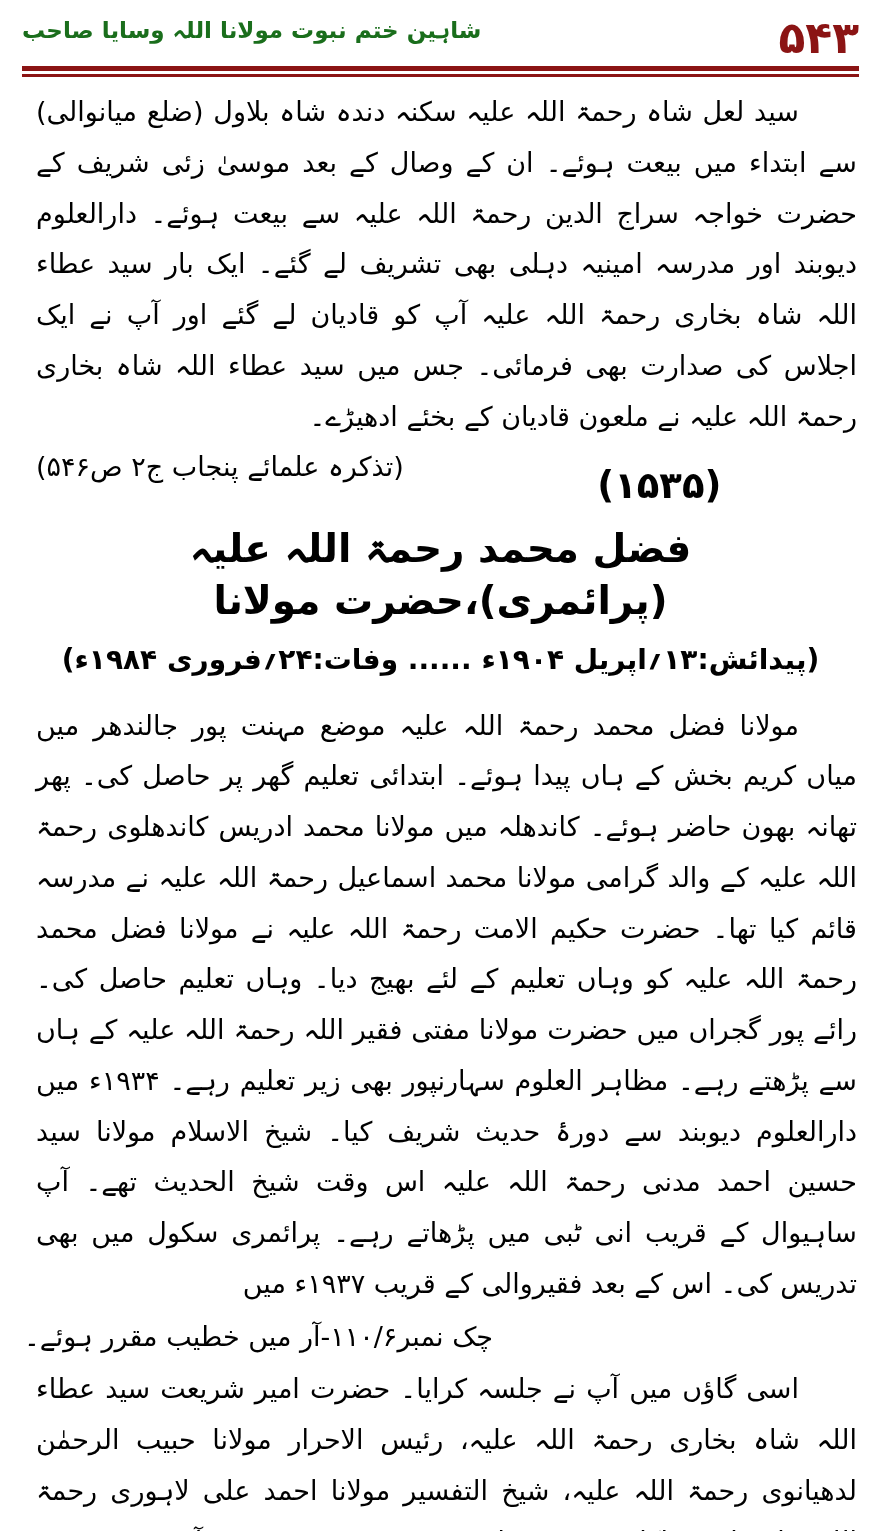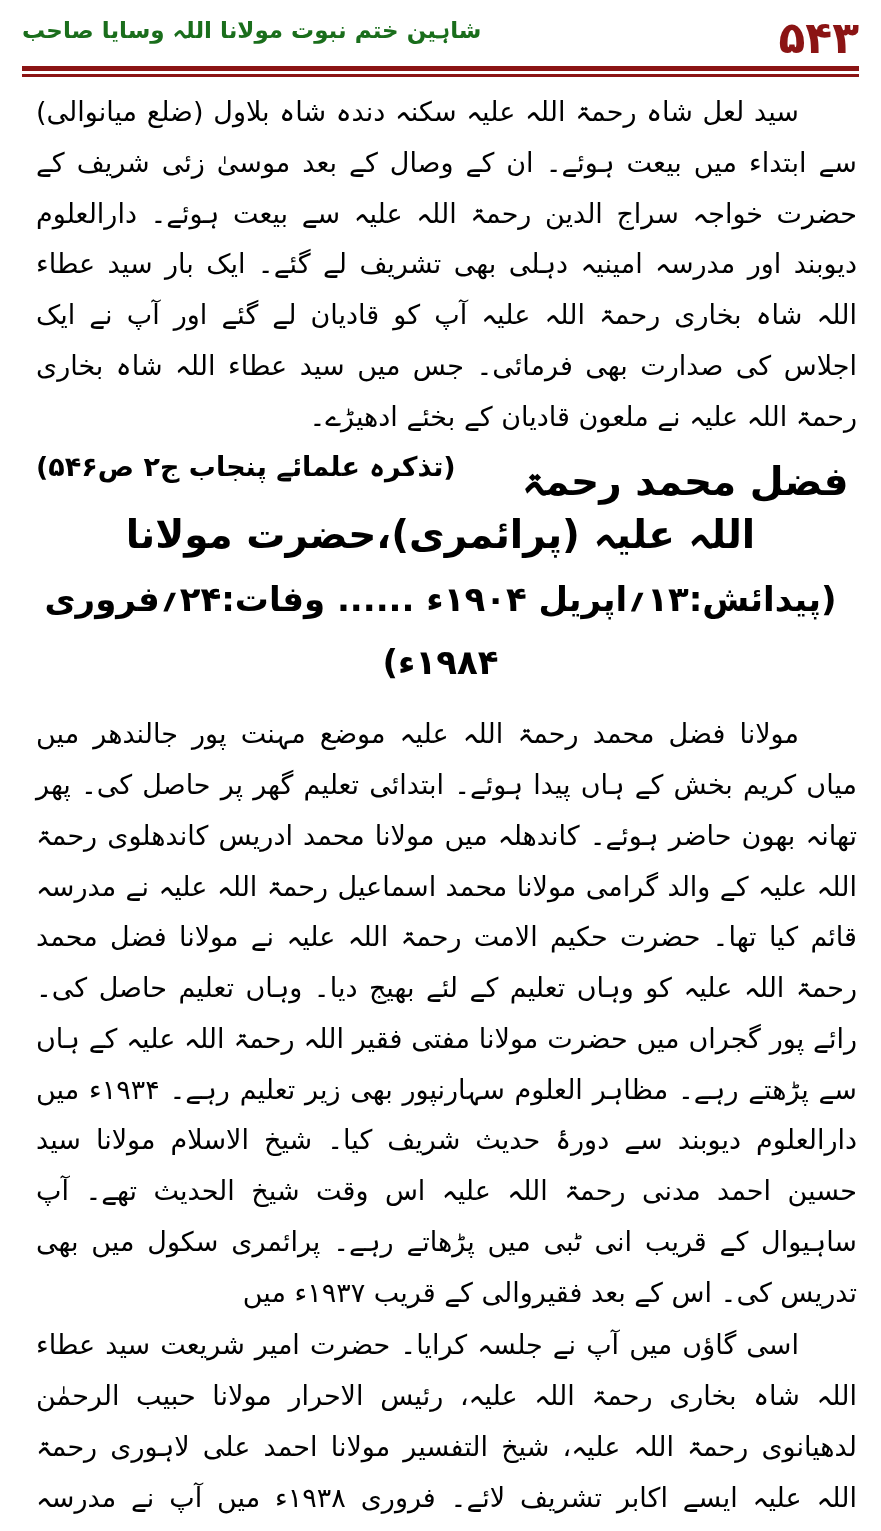--- a/index.html
+++ b/index.html
@@ -25,33 +25,33 @@
   .rule{padding:6px 22px 0 22px;}
   .rule .line-thick{height:5px;background:#8b1414;}
   .rule .line-thin{height:3px;background:#8b1414;margin-top:3px;}
   
   .content{
     flex:1;padding:10px 24px 0 24px;
     font-size:27px;line-height:1.88;text-align:justify;
   }
   .para{margin:0 0 2px 12px;}
   .para.indent{text-indent:58px;}
-  .ref{float:left;font-weight:bold;}
+  .ref{float:left;font-weight:normal;}
   .tail-line{text-align:left;margin:0 0 2px 0;}
   
   .entry-number{
     text-align:center;font-size:37px;font-weight:bold;margin:22px 0 10px 0;
     line-height:1.2;
   }
   .entry-title{
     text-align:center;font-size:39px;font-weight:bold;margin:14px 0 6px 0;
     line-height:1.35;
   }
   .entry-dates{
-    text-align:center;font-size:34px;font-weight:bold;margin:4px 0 14px 0;
+    text-align:center;font-size:28px;font-weight:bold;margin:4px 0 14px 0;
   }
 </style>
 </head>
 <body>
 
 <div class="page">
 
   <div class="header">
     <div class="page-number">۵۴۳</div>
     <div class="side-title">شاہین ختم نبوت مولانا اللہ وسایا صاحب</div>
@@ -59,25 +59,27 @@
 
   <div class="rule">
     <div class="line-thick"></div>
     <div class="line-thin"></div>
   </div>
 
   <div class="content">
 
     <p class="para indent"><span>سید لعل شاہ رحمۃ اللہ علیہ سکنہ دندہ شاہ بلاول (ضلع میانوالی) سے ابتداء میں بیعت ہوئے۔ ان کے وصال کے بعد موسیٰ زئی شریف کے حضرت خواجہ سراج الدین رحمۃ اللہ علیہ سے بیعت ہوئے۔ دارالعلوم دیوبند اور مدرسہ امینیہ دہلی بھی تشریف لے گئے۔ ایک بار سید عطاء اللہ شاہ بخاری رحمۃ اللہ علیہ آپ کو قادیان لے گئے اور آپ نے ایک اجلاس کی صدارت بھی فرمائی۔ جس میں سید عطاء اللہ شاہ بخاری رحمۃ اللہ علیہ نے ملعون قادیان کے بخئے ادھیڑے۔</span> <span class="ref">(تذکرہ علمائے پنجاب ج۲ ص۵۴۶)</span></p>
 
+    <div class="entry-number">(۱۵۳۵)</div>
 
     <div class="entry-title">فضل محمد رحمۃ اللہ علیہ (پرائمری)،حضرت مولانا</div>
 
     <div class="entry-dates">(پیدائش:۱۳؍اپریل ۱۹۰۴ء ...... وفات:۲۴؍فروری ۱۹۸۴ء)</div>
 
     <p class="para indent">مولانا فضل محمد رحمۃ اللہ علیہ موضع مہنت پور جالندھر میں میاں کریم بخش کے ہاں پیدا ہوئے۔ ابتدائی تعلیم گھر پر حاصل کی۔ پھر تھانہ بھون حاضر ہوئے۔ کاندھلہ میں مولانا محمد ادریس کاندھلوی رحمۃ اللہ علیہ کے والد گرامی مولانا محمد اسماعیل رحمۃ اللہ علیہ نے مدرسہ قائم کیا تھا۔ حضرت حکیم الامت رحمۃ اللہ علیہ نے مولانا فضل محمد رحمۃ اللہ علیہ کو وہاں تعلیم کے لئے بھیج دیا۔ وہاں تعلیم حاصل کی۔ رائے پور گجراں میں حضرت مولانا مفتی فقیر اللہ رحمۃ اللہ علیہ کے ہاں سے پڑھتے رہے۔ مظاہر العلوم سہارنپور بھی زیر تعلیم رہے۔ ۱۹۳۴ء میں دارالعلوم دیوبند سے دورۂ حدیث شریف کیا۔ شیخ الاسلام مولانا سید حسین احمد مدنی رحمۃ اللہ علیہ اس وقت شیخ الحدیث تھے۔ آپ ساہیوال کے قریب انی ٹبی میں پڑھاتے رہے۔ پرائمری سکول میں بھی تدریس کی۔ اس کے بعد فقیروالی کے قریب ۱۹۳۷ء میں</p>
 
+    <div class="tail-line">چک نمبر۱۱۰/۶-آر میں خطیب مقرر ہوئے۔</div>
 
     <p class="para indent">اسی گاؤں میں آپ نے جلسہ کرایا۔ حضرت امیر شریعت سید عطاء اللہ شاہ بخاری رحمۃ اللہ علیہ، رئیس الاحرار مولانا حبیب الرحمٰن لدھیانوی رحمۃ اللہ علیہ، شیخ التفسیر مولانا احمد علی لاہوری رحمۃ اللہ علیہ ایسے اکابر تشریف لائے۔ فروری ۱۹۳۸ء میں آپ نے مدرسہ قاسم العلوم فقیروالی کا آغاز کیا۔ جامعہ قاسم العلوم فقیروالی اس وقت پاکستان کے بڑے جامعات میں شمار ہوتا ہے۔ ۱۹۳۸ء سے اس وقت تک تمام دینی قیادت اس کے سالانہ جلسہ میں شریک ہوتی تھی۔ آپ کے زمانہ میں یہاں دورۂ حدیث شریف کا آغاز ہوا۔ مولانا فضل محمد رحمۃ اللہ علیہ بیدار مغز عالم دین تھے۔ جمعیۃ علماء اسلام کے تاسیس کے اجلاس ملتان میں آپ شریک تھے۔ زندگی بھر اپنے مدرسہ میں جمعیۃ علماء اسلام، مجلس</p>
 
   </div>
 
 </div>
 
 </body></html>

